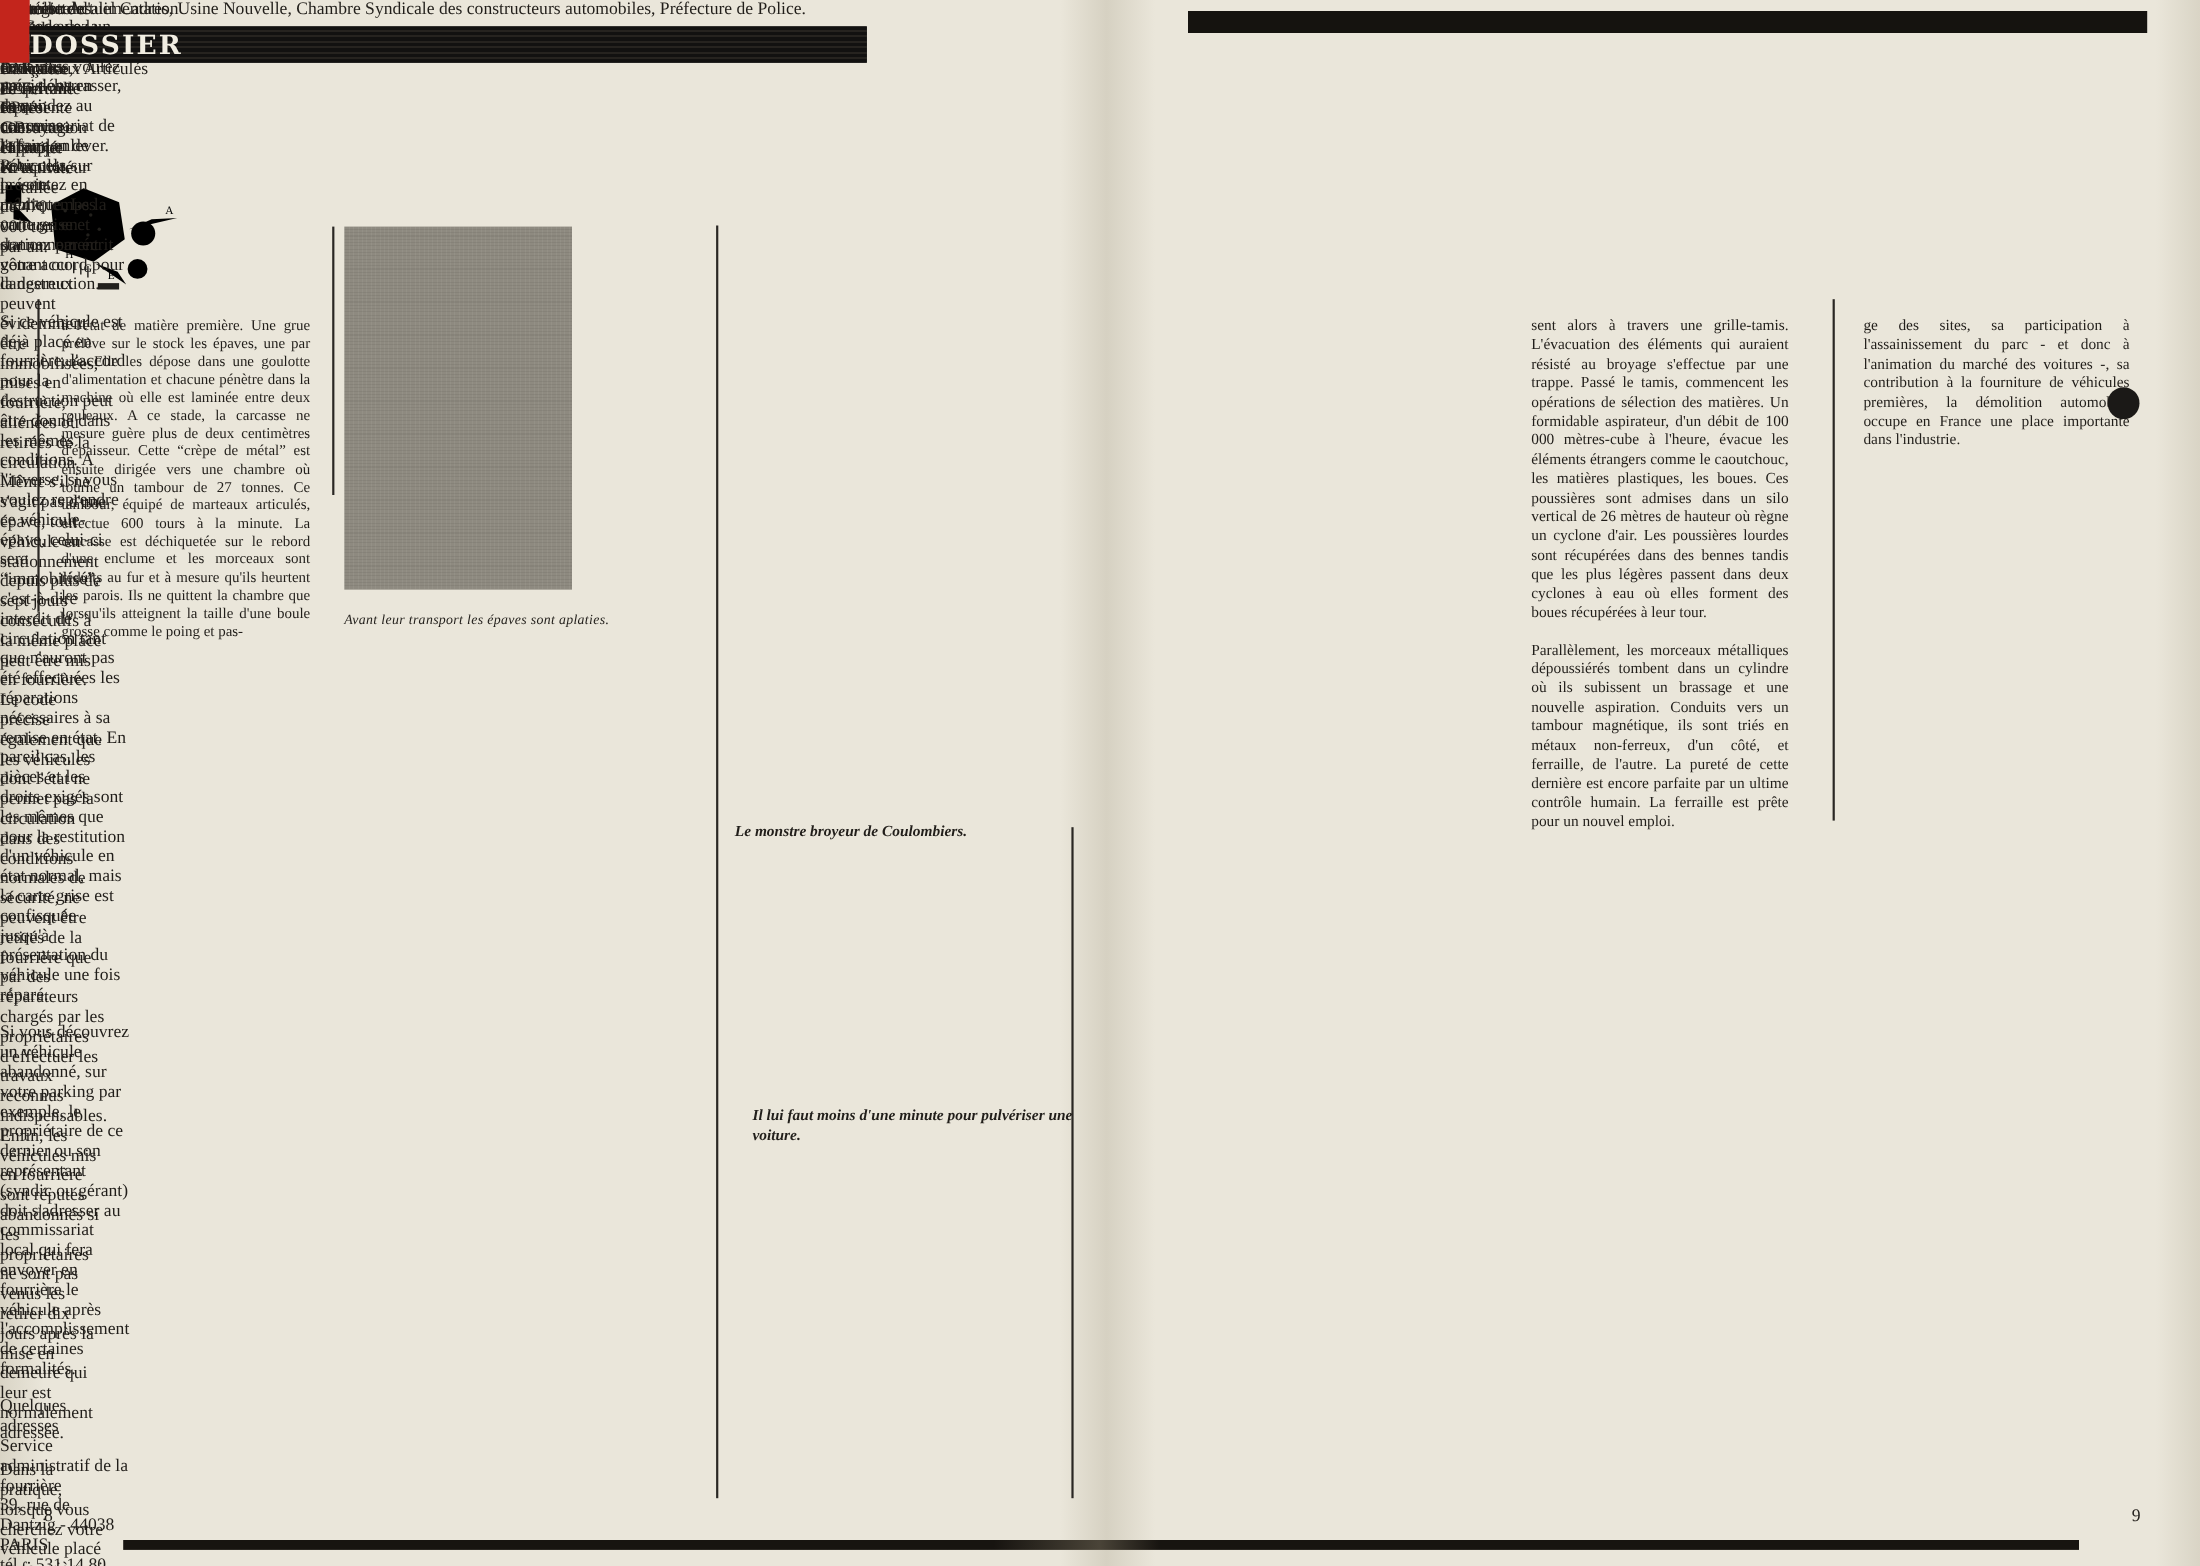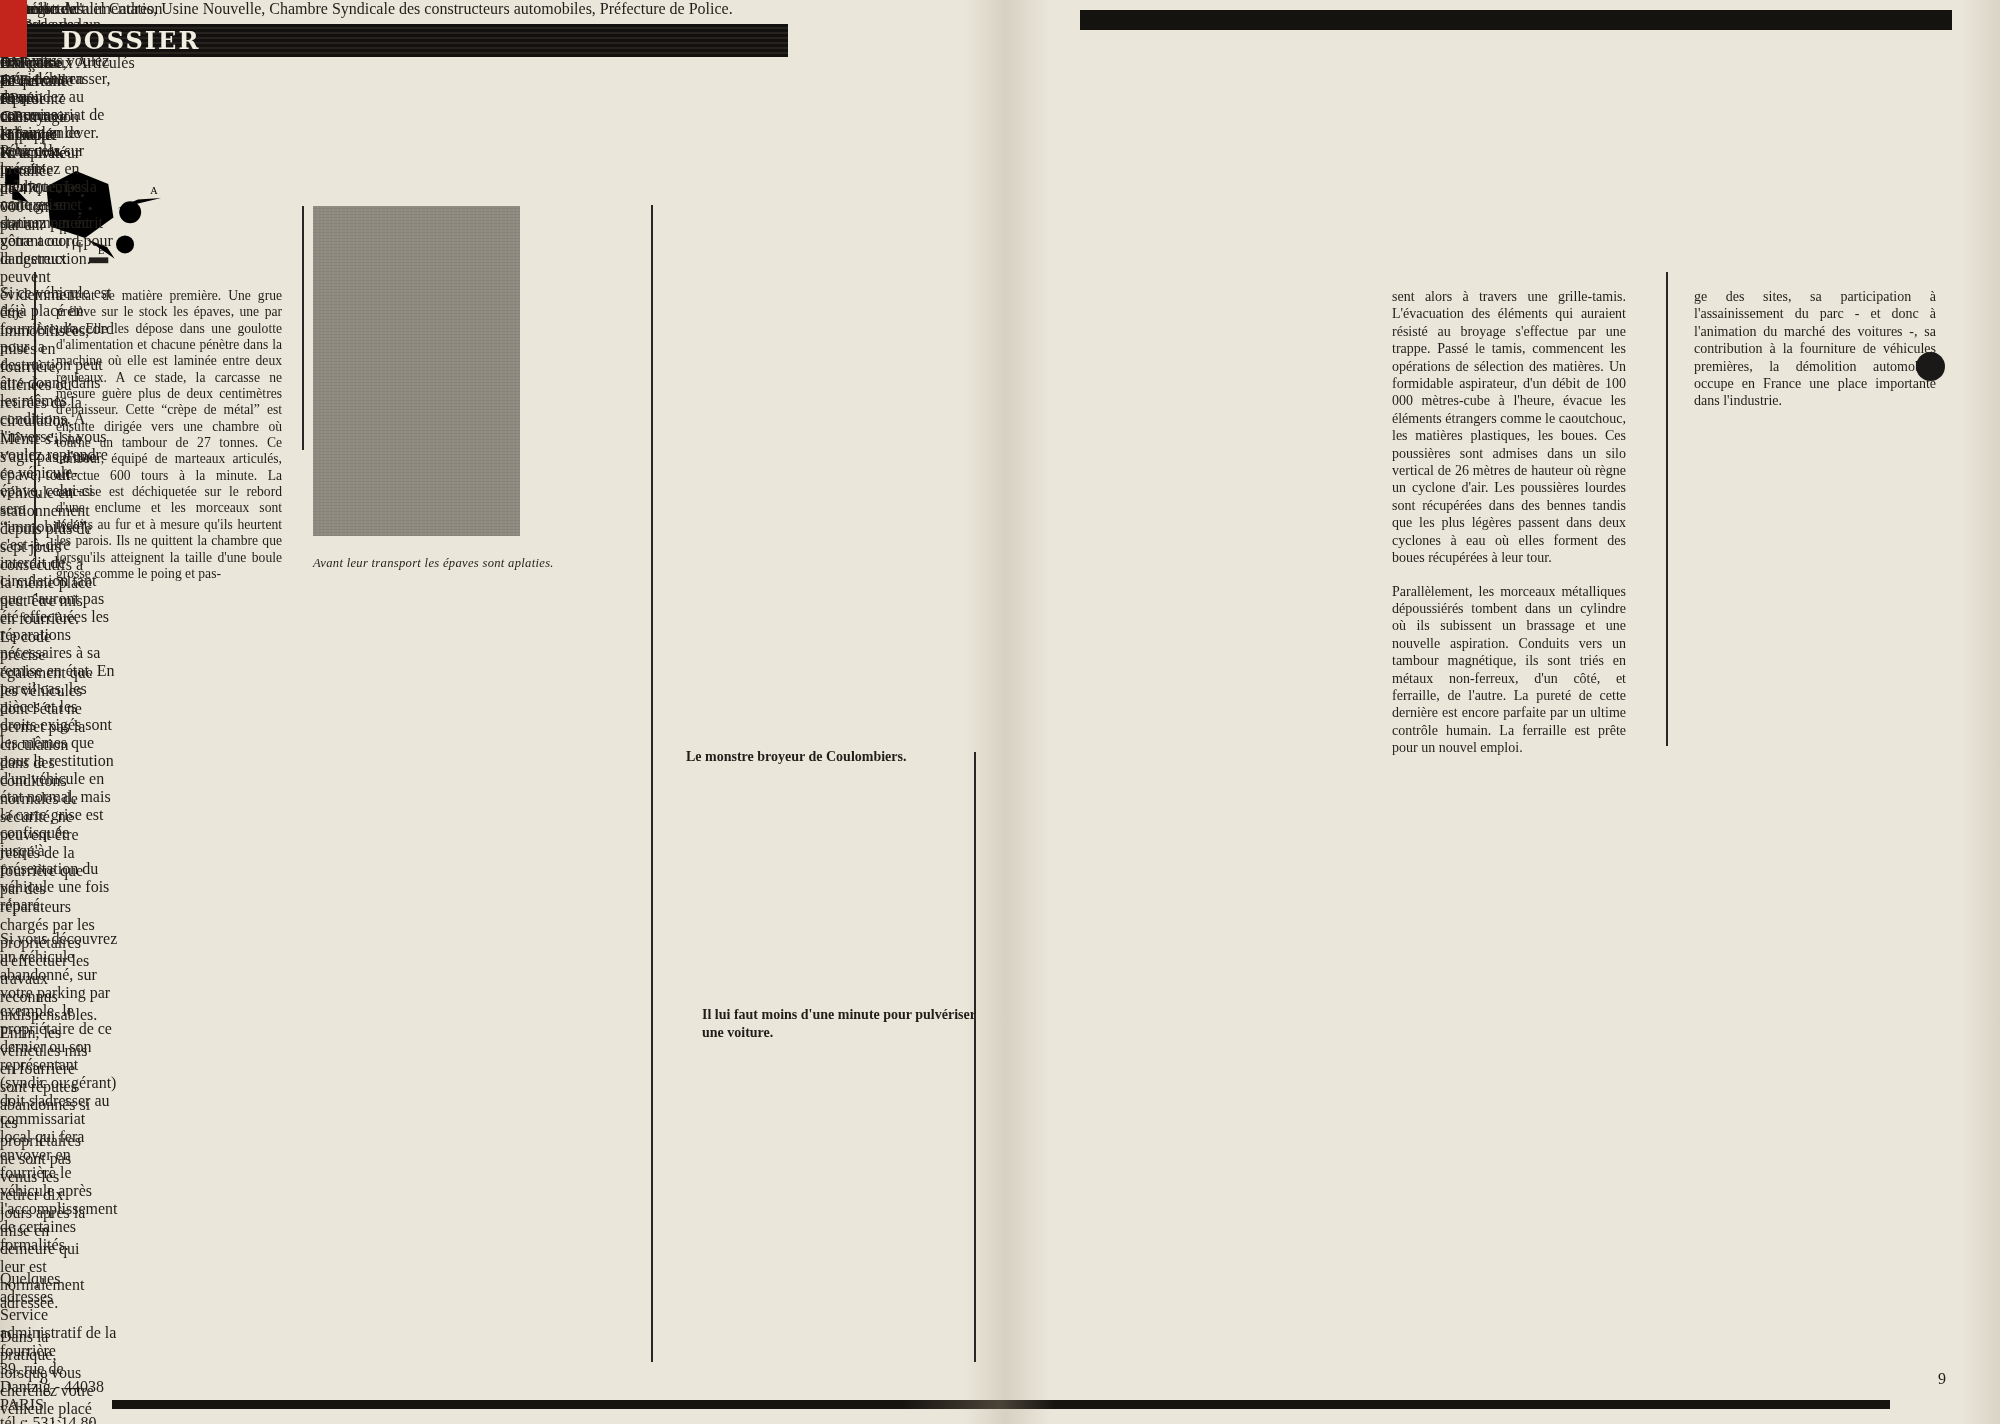--- a/index.html
+++ b/index.html
@@ -7,37 +7,37 @@
     background:linear-gradient(90deg,#d9d4c5 0,#eae6da 2%,#eae6da 48.2%,#d6d1c2 50.3%,#eae6da 52.5%,#eae6da 98%,#d9d4c5 100%);
     font-family:"Liberation Serif",serif;color:#211e1a;}
   .abs{position:absolute;}
 
   
   #red-block{left:0;top:0;width:27px;height:57px;background:#c3251c;z-index:60;}
   #dossier-bar{left:27px;top:24px;width:761px;height:33px;z-index:60;
     background:repeating-linear-gradient(0deg,#121110 0 3px,#26231f 3px 5px),#151413;
     display:flex;align-items:center;}
   #dossier-bar span{font-family:"DejaVu Serif",serif;font-weight:bold;font-size:24px;color:#f1ede1;
-    letter-spacing:2px;padding-left:34px;}
+    letter-spacing:2px;}
   #topbar-right{left:1080px;top:10px;width:872px;height:20px;background:#15130f;z-index:60;}
 
   
   .vrule{background:#2a2723;width:2px;}
   #bottom-bar{left:112px;top:1400px;width:1778px;height:9px;background:linear-gradient(90deg,#171410 0 44.5%,#4a4438 49.9%,#171410 53%,#171410 100%);z-index:50;}
 
   
   .bodycol{text-align:justify;}
   .bodycol p{margin:16px;}
   #col-left1{left:40px;top:272px;width:258px;font-size:13.6px;line-height:16.35px;}
   #col-right1{left:1376px;top:272px;width:266px;font-size:14px;line-height:17.4px;}
   #col-right2{left:1678px;top:272px;width:274px;font-size:14px;line-height:17.4px;}
   #end-dot{left:1916px;top:352px;width:29px;height:29px;border-radius:50%;background:#1b1917;}
 
   
-  .cap{font-weight:bold;font-size:14px;line-height:17.5px;margin-left:18px;}
+  .cap{font-style:italic;font-weight:bold;font-size:14px;line-height:17.5px;}
   .cap-light{font-style:italic;font-size:12.6px;letter-spacing:.3px;}
 
   
   .ph{overflow:hidden;background:#8e8a80;}
   .ph>div{position:absolute;}
   .grain{inset:0;background:repeating-linear-gradient(0deg,rgba(0,0,0,.06) 0 1px,transparent 1px 3px),repeating-linear-gradient(90deg,rgba(255,255,255,.05) 0 1px,transparent 1px 4px);}
 
   #photo-press{left:313px;top:206px;width:207px;height:330px;}</style>
 </head>
 <body>

